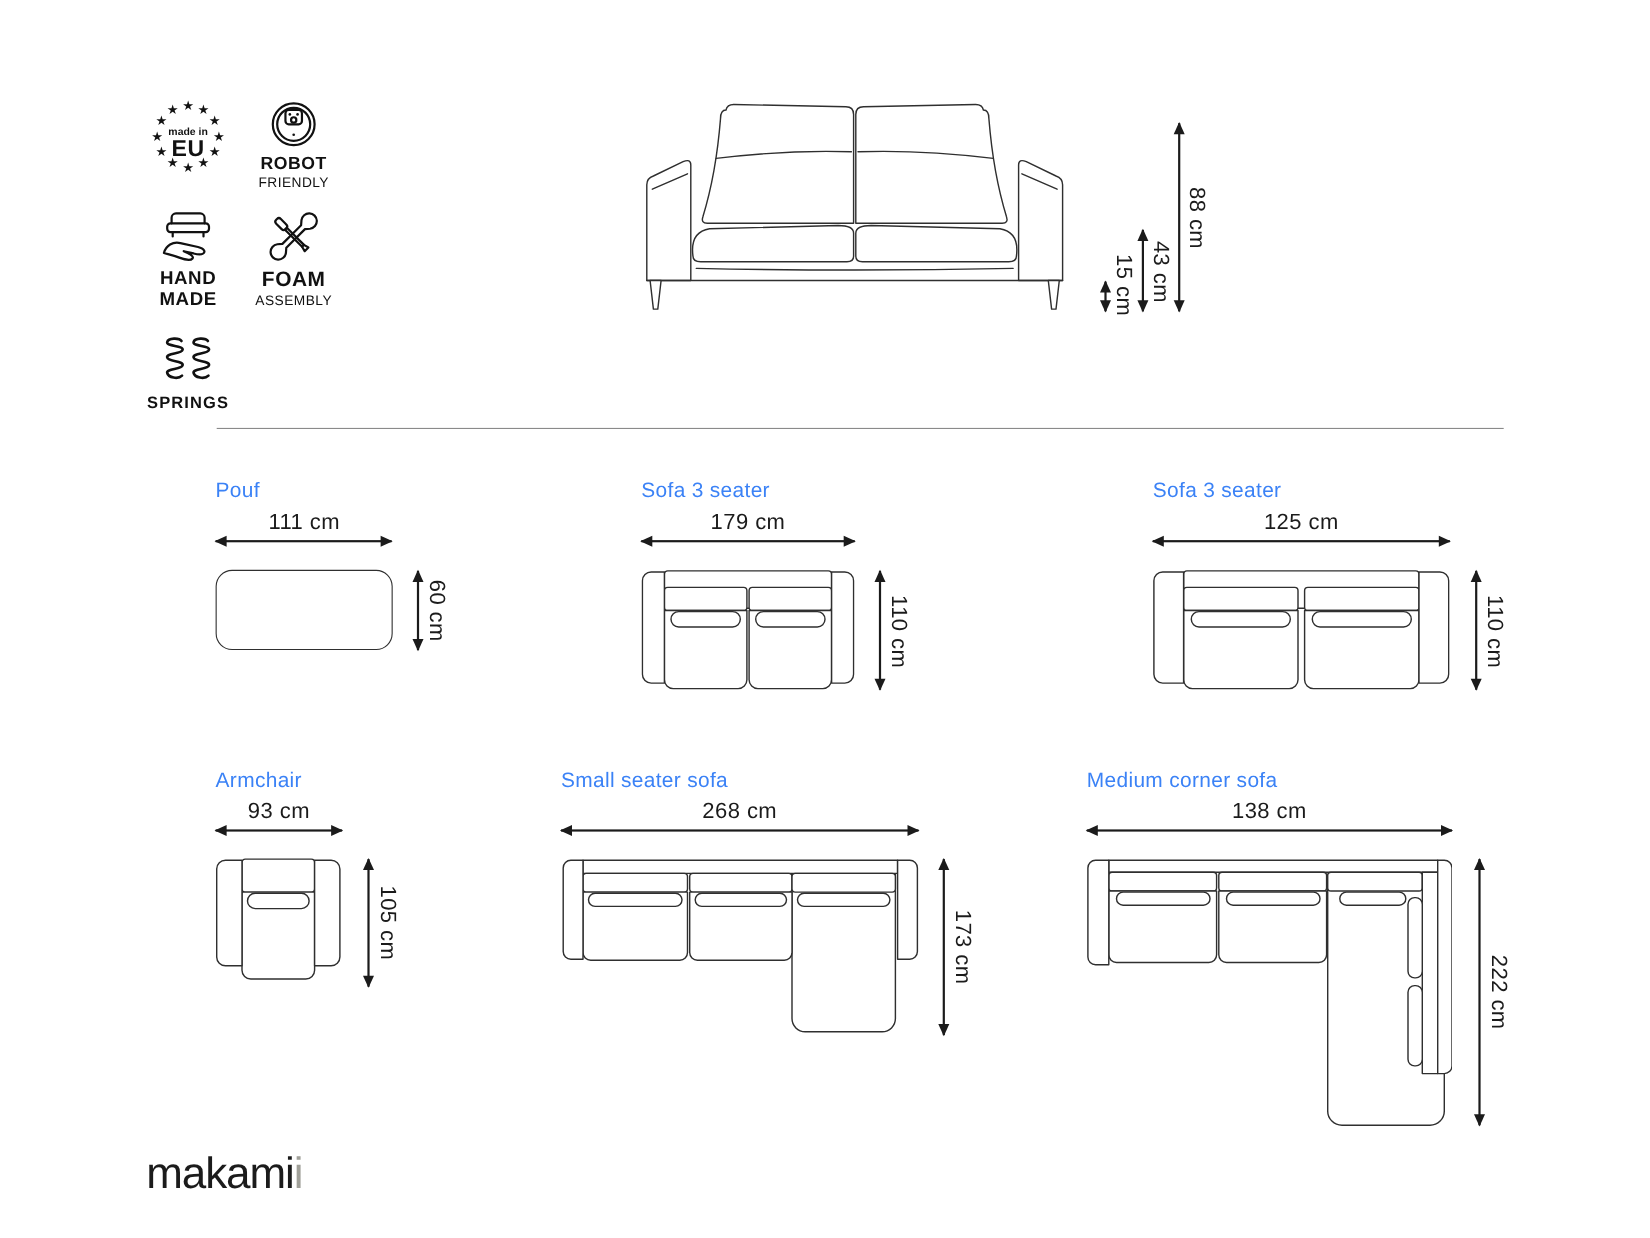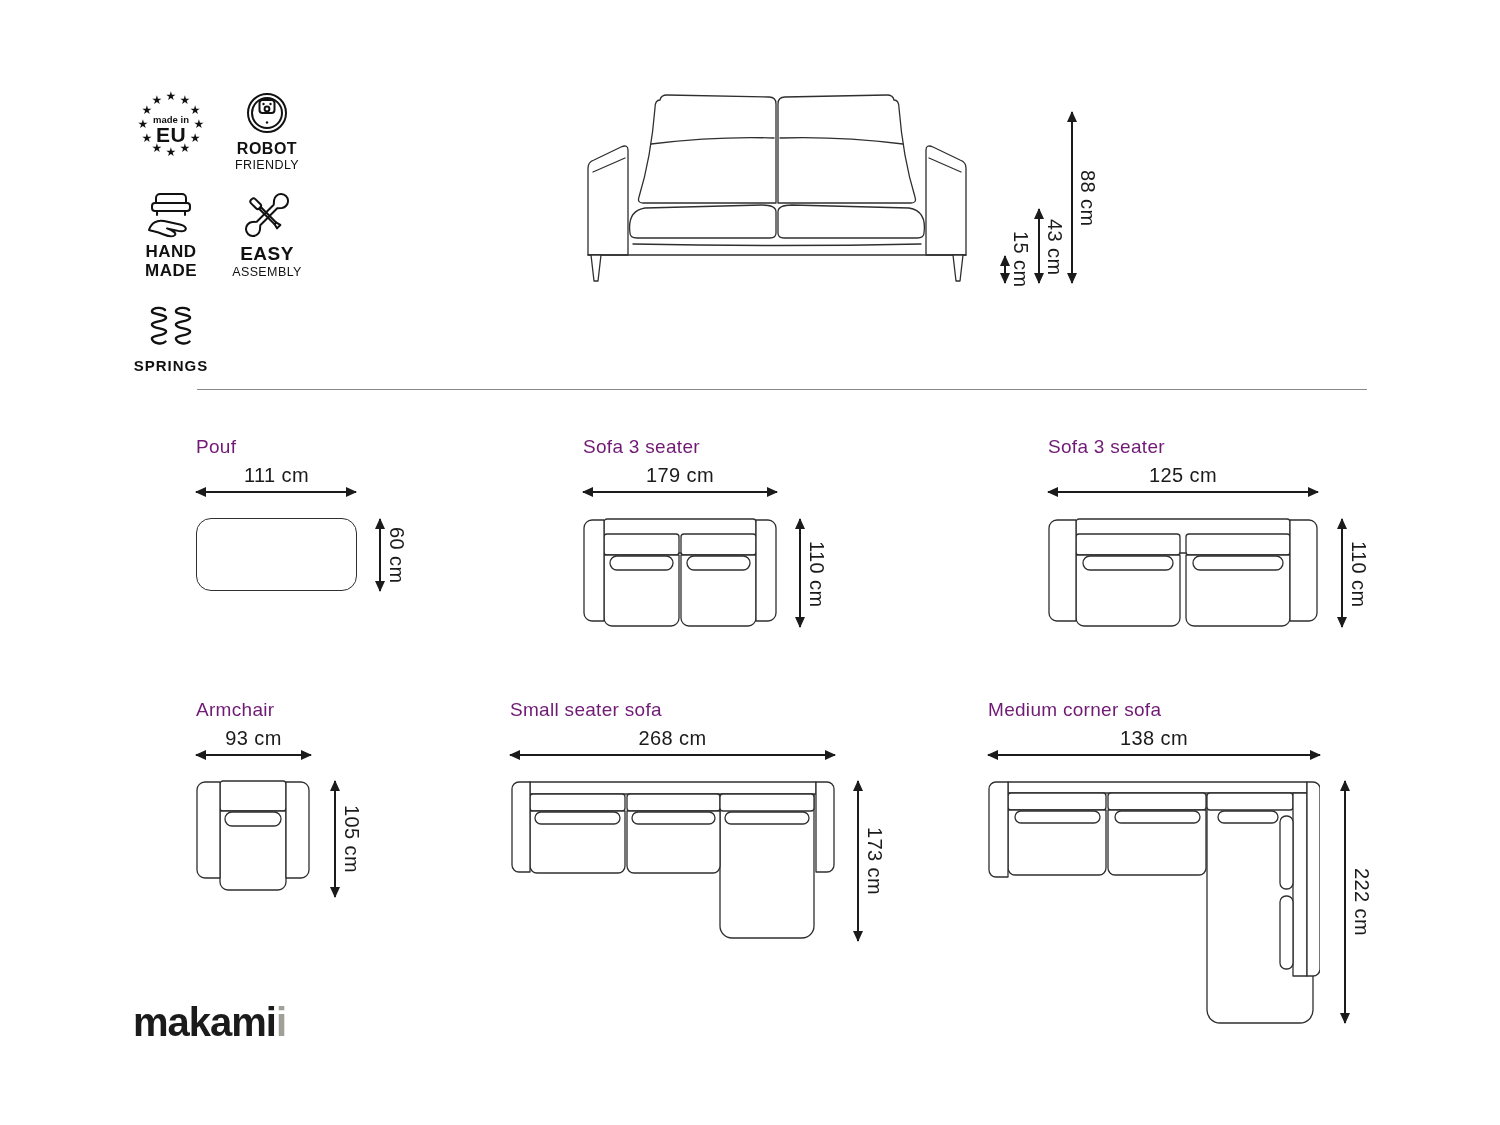--- a/index.html
+++ b/index.html
@@ -26,25 +26,25 @@
   .harrow::after{right:-1px;border-left:11px solid #1b1b1b}
   .varrow{position:absolute;width:2px;background:#1b1b1b}
   .varrow::before,.varrow::after{content:"";position:absolute;left:-4px;width:0;height:0;
       border-left:5px solid transparent;border-right:5px solid transparent}
   .varrow::before{top:-1px;border-bottom:11px solid #1b1b1b}
   .varrow::after{bottom:-1px;border-top:11px solid #1b1b1b}
   
   .dimlabel{position:absolute;font-size:20px;letter-spacing:.4px;color:#1b1b1b;text-align:center;white-space:nowrap}
   .vdim{position:absolute;writing-mode:vertical-rl;text-align:center;font-size:20px;
         letter-spacing:.4px;color:#1b1b1b;white-space:nowrap;width:24px}
-  .sectlabel{position:absolute;font-size:19px;color:#701a75;letter-spacing:.3px;white-space:nowrap}
+  .sectlabel{position:absolute;font-size:19px;color:#3b82f6;letter-spacing:.3px;white-space:nowrap}
   .title{position:absolute;left:580px;top:314px;width:400px;text-align:center;
          font-size:28px;font-weight:700;letter-spacing:2px;color:#111}
   .divider{position:absolute;left:197px;top:389px;width:1170px;height:0;border-top:1.6px solid #8a8a8a}
-  .logo{position:absolute;left:133px;top:1000px;font-size:40px;font-weight:700;
+  .logo{position:absolute;left:133px;top:1045px;font-size:40px;font-weight:400;
         letter-spacing:-1px;color:#1b1b1b}
   .logo .accent{color:#a0a099}
 </style>
 </head>
 <body>
 
 <div class="sheet">
 
   <div class="badge" style="left:133px;top:84px;width:76px">
     <svg class="icon" width="70" height="78" viewBox="0 0 70 78">
@@ -94,21 +94,21 @@
 
   <div class="badge" style="left:228px;top:191px;width:78px">
     <svg class="icon" width="46" height="48" viewBox="0 0 46 48">
       <path transform="rotate(45 23 24)" d="M20.5,12 L17.5,8.5 A7,7 0 1 1 28.5,8.5 L25.5,12 L25.5,36 L28.5,39.5 A7,7 0 1 1 17.5,39.5 L20.5,36 Z"></path>
       <g transform="rotate(-45 23 24)">
         <rect x="20" y="2" width="6" height="12" rx="2.5"></rect>
         <path d="M21.8,14 h2.4 v22 h-2.4 z"></path>
         <path d="M21.8,36 L20.6,40.5 h4.8 L24.2,36"></path>
       </g>
     </svg>
-    <div class="t-main" style="font-size:19px">EASY</div>
+    <div class="t-main" style="font-size:19px">FOAM</div>
     <div class="t-sub" style="font-size:12.5px">ASSEMBLY</div>
   </div>
 
   <div class="badge" style="left:132px;top:306px;width:78px">
     <svg class="icon" width="48" height="42" viewBox="0 0 48 42" style="stroke-width:2.4">
       <path d="M18,4 C16,1 6,1 5,5 C4,9 20,8 19,12 C18,16 4,15 5,19 C6,23 20,22 19,26 C18,30 4,29 5,33 C6,37.5 15,39 18.5,35.5"></path>
       <path d="M42,4 C40,1 30,1 29,5 C28,9 44,8 43,12 C42,16 28,15 29,19 C30,23 44,22 43,26 C42,30 28,29 29,33 C30,37.5 39,39 42.5,35.5"></path>
     </svg>
     <div class="t-main" style="font-size:15px;letter-spacing:1px;margin-top:5px">SPRINGS</div>
   </div>

